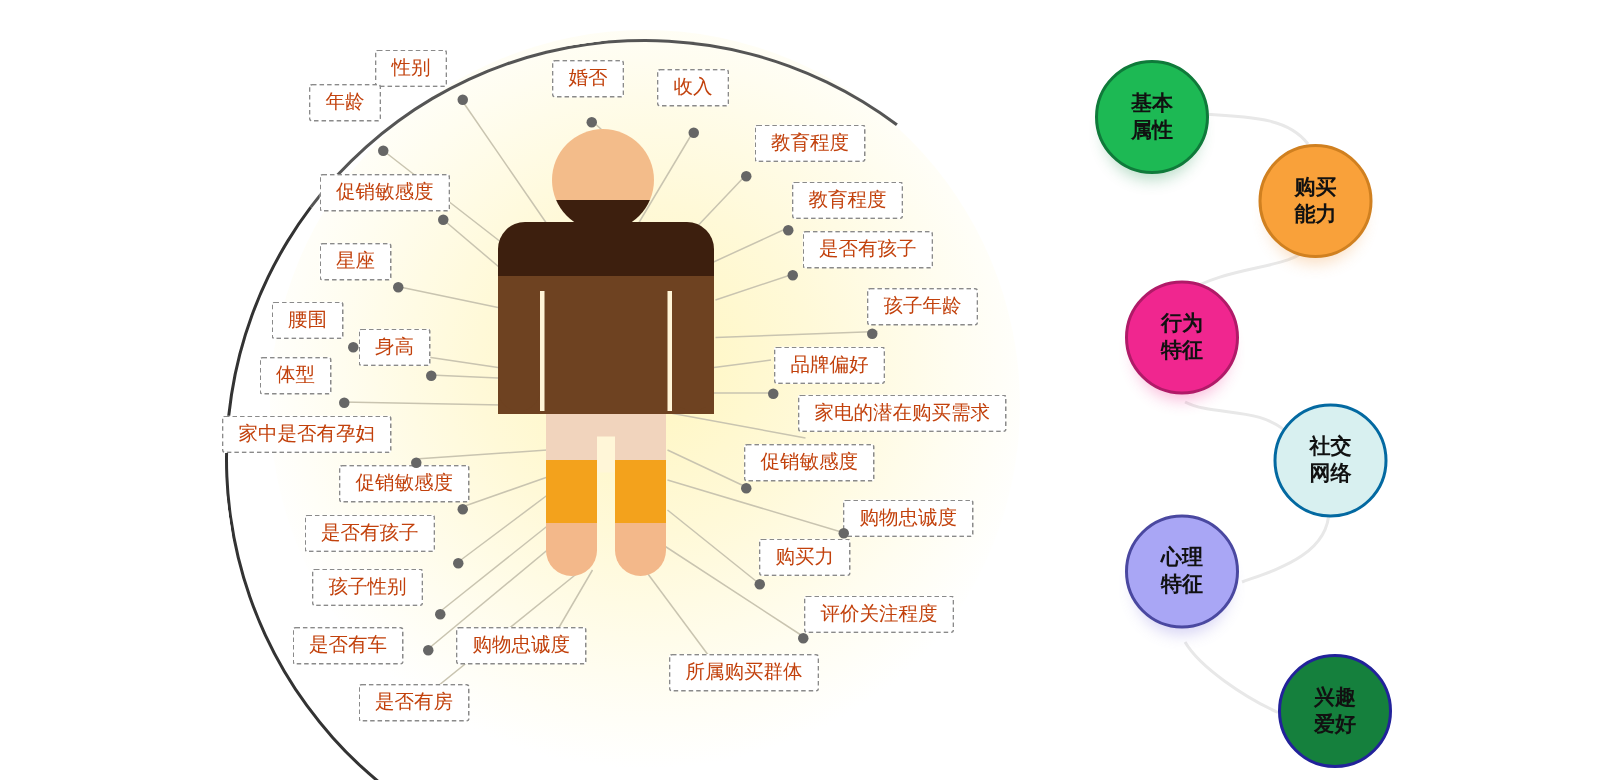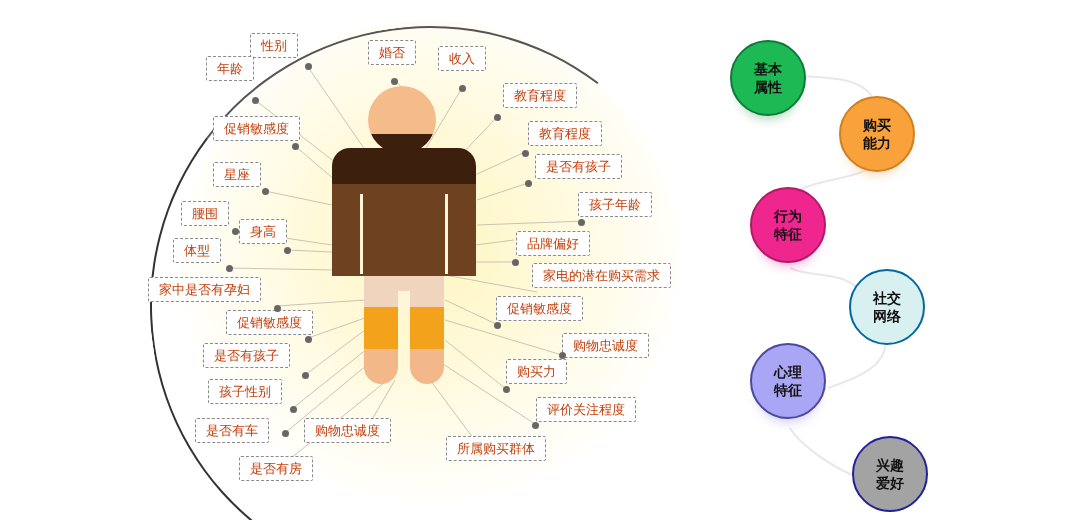--- a/index.html
+++ b/index.html
@@ -183,18 +183,18 @@
       <div>社交</div>
       <div>网络</div>
     </div>
 </div>
 <div class="cat" style="left:750px;top:343px;background:#a9a6f5;border:2px solid #4a48a0;box-shadow:0 10px 10px -6px rgba(120,110,220,0.3)">
   <div>
       <div>心理</div>
       <div>特征</div>
     </div>
 </div>
-<div class="cat" style="left:852px;top:436px;background:#a3a3a3;border:2px solid #22229a">
+<div class="cat" style="left:852px;top:436px;background:#15803d;border:2px solid #22229a">
   <div>
       <div>兴趣</div>
       <div>爱好</div>
     </div>
 </div>
 
 </body></html>

